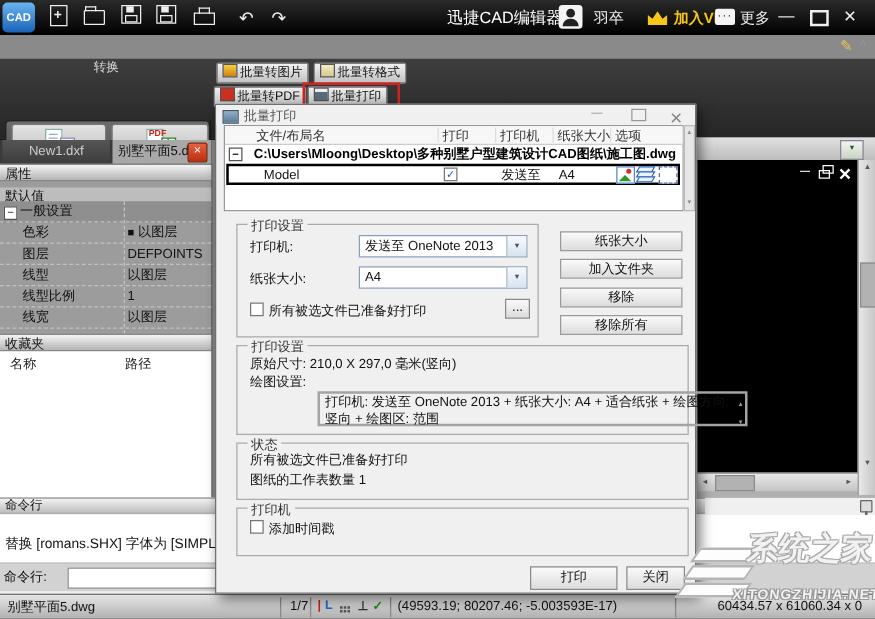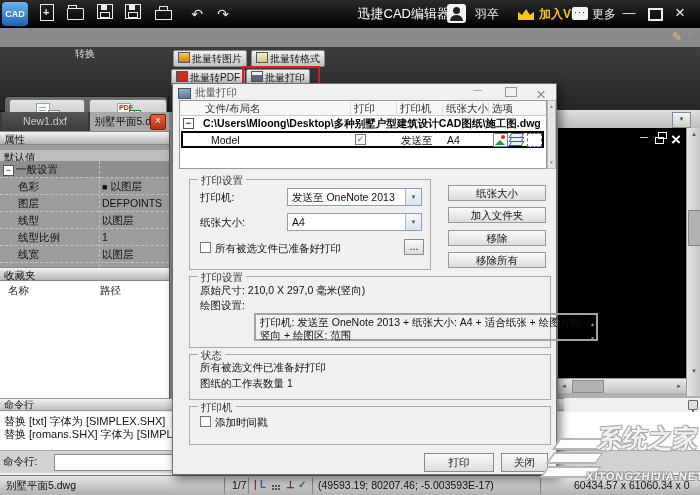--- a/index.html
+++ b/index.html
@@ -315,21 +315,20 @@
     <div id="favbody" class="abs">
       <span class="abs favcol" style="left:8px">名称</span>
       <span class="abs favcol" style="left:100px">路径</span>
     </div>
   </div>
 
   <div id="cmdpanel" class="abs">
     <div id="cmdhdr" class="abs">命令行</div>
     <div id="pin" class="abs"></div>
     <div id="cmdbody" class="abs">
-      <div class="cmdline" style="top:2px">替换 [txt] 字体为 [SIMPLEX.SHX]</div>
       <div class="cmdline" style="top:15px">替换 [romans.SHX] 字体为 [SIMPLEX.SHX]</div>
     </div>
     <div id="cmdprompt" class="abs">
       <span id="cmdlabel" class="abs">命令行:</span>
       <div id="cmdinput" class="abs"></div>
     </div>
   </div>
 
   <div id="dialog" class="abs">
     <div id="dlg-title" class="abs">

